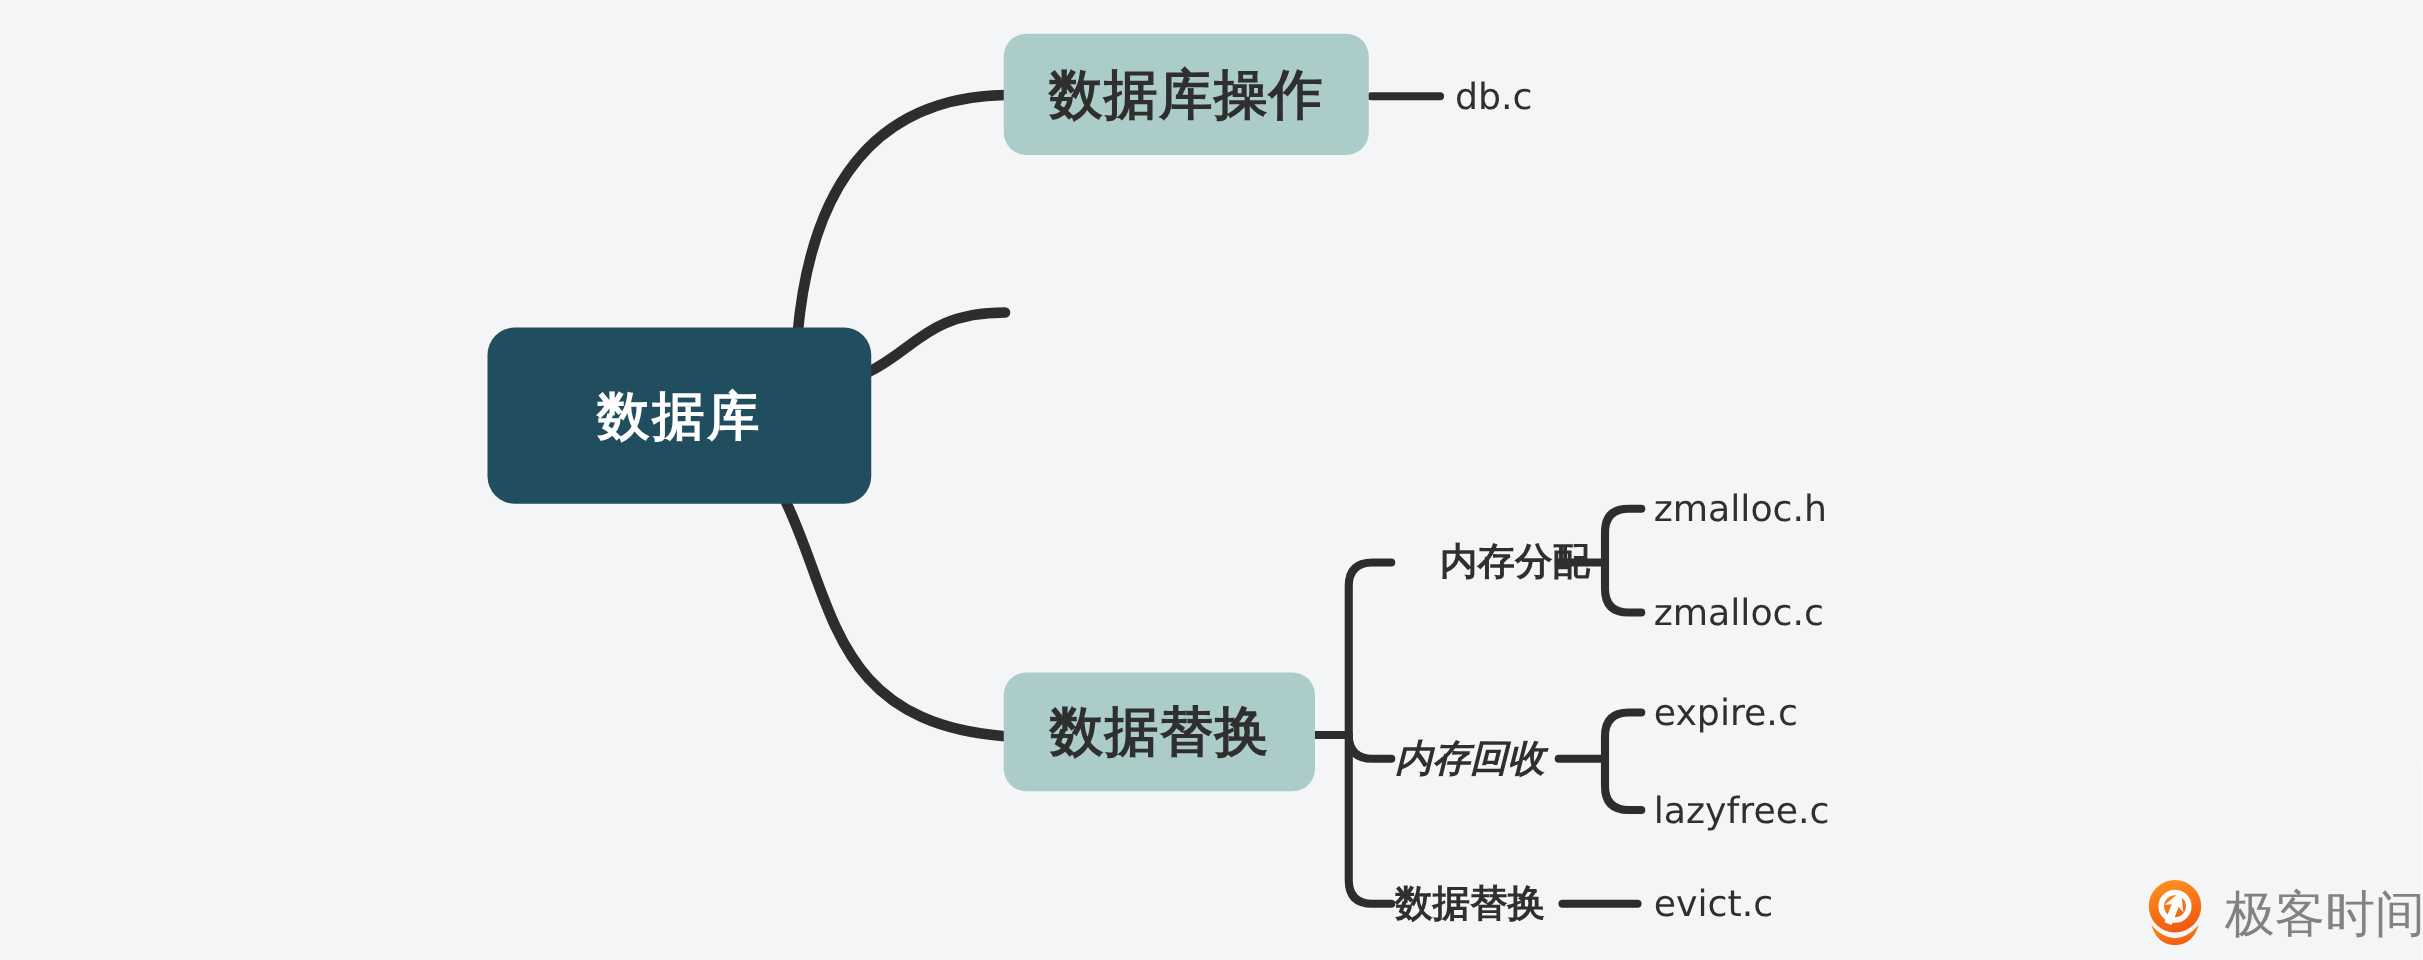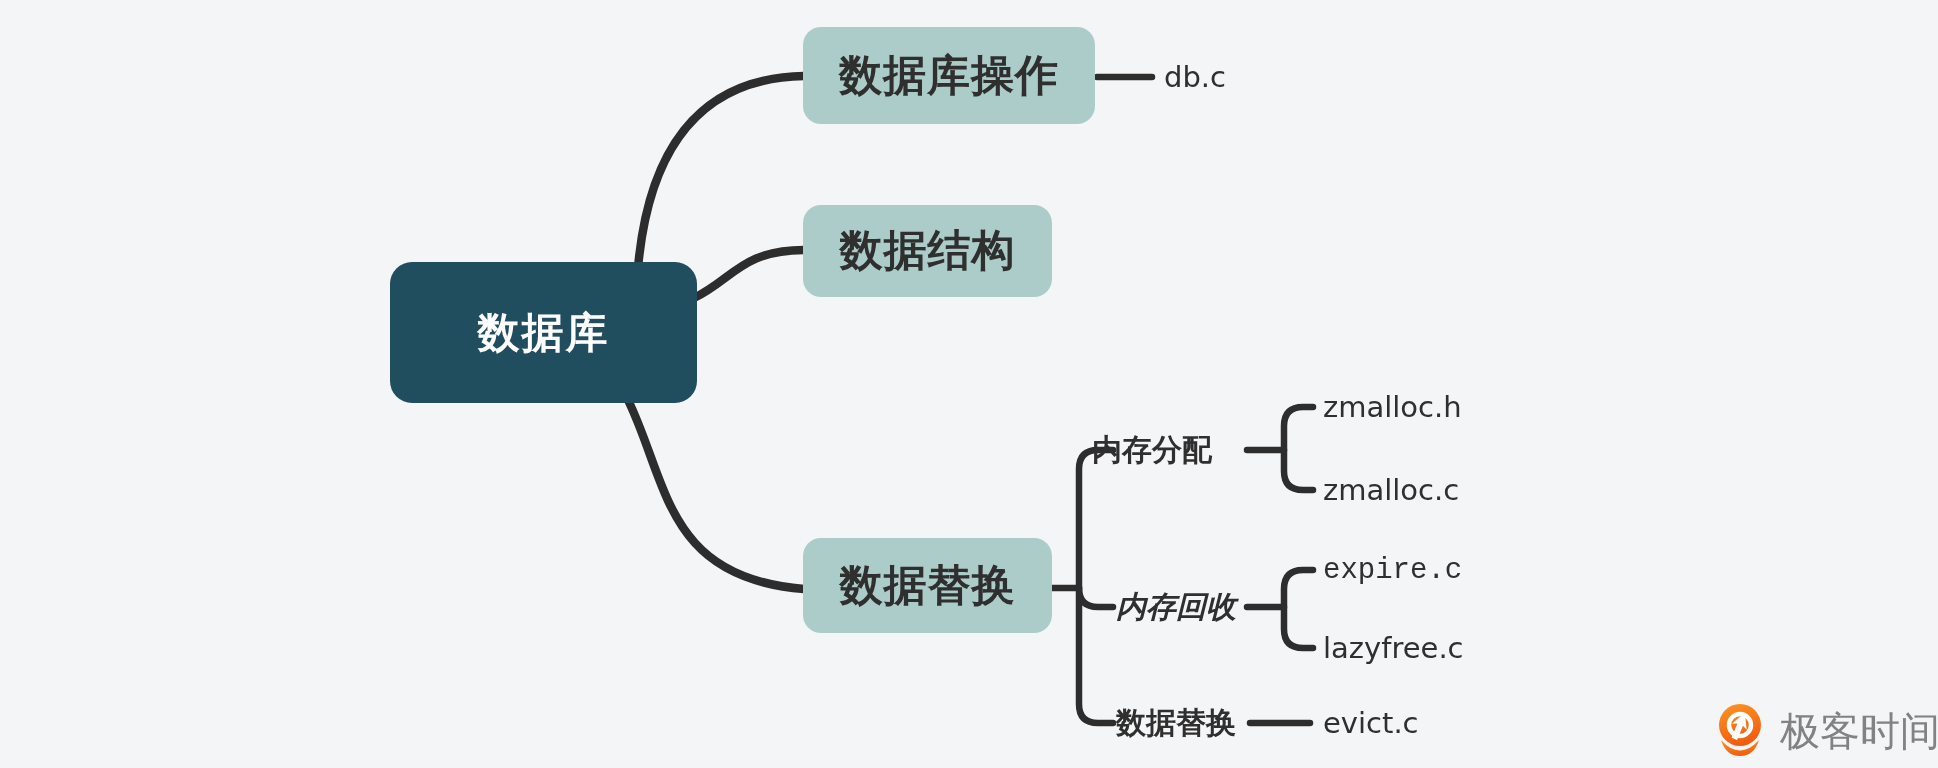--- a/index.html
+++ b/index.html
@@ -107,34 +107,31 @@
 
   <div class="node root-node" style="left:390px; top:262px; width:307px; height:141px;">
     <span>数据库</span>
   </div>
 
   <div class="node branch-node" style="left:803px; top:27px; width:292px; height:97px;">
     <span>数据库操作</span>
   </div>
   <span class="file-label" style="left:1164px; top:77px;">db.c</span>
 
-  <div class="node branch-node" style="left:803px; top:205px; width:249px; height:92px;">
-    <span>数据结构</span>
-  </div>
 
   <div class="node branch-node" style="left:803px; top:538px; width:249px; height:95px;">
     <span>数据替换</span>
   </div>
 
-  <span class="sub-label" style="left:1092px; top:450px;text-align:right;">内存分配</span>
+  <span class="sub-label" style="left:1152px; top:450px;text-align:right;">内存分配</span>
   <span class="file-label" style="left:1323px; top:407px;">zmalloc.h</span>
   <span class="file-label" style="left:1323px; top:490px;">zmalloc.c</span>
 
   <span class="sub-label" style="left:1116px; top:607px;font-style:italic;">内存回收</span>
-  <span class="file-label" style="left:1323px; top:570px;font-family:Liberation Mono, monospace;">expire.c</span>
+  <span class="file-label" style="left:1323px; top:570px;">expire.c</span>
   <span class="file-label" style="left:1323px; top:648px;">lazyfree.c</span>
 
   <span class="sub-label" style="left:1116px; top:723px;">数据替换</span>
   <span class="file-label" style="left:1323px; top:723px;">evict.c</span>
 
   <div class="brand-logo">
     <span style="display:inline-flex;">
       <svg width="48" height="57" viewBox="0 0 48 57">
         <defs>
           <linearGradient id="logoGrad" x1="0.2" y1="0" x2="0.5" y2="1">

